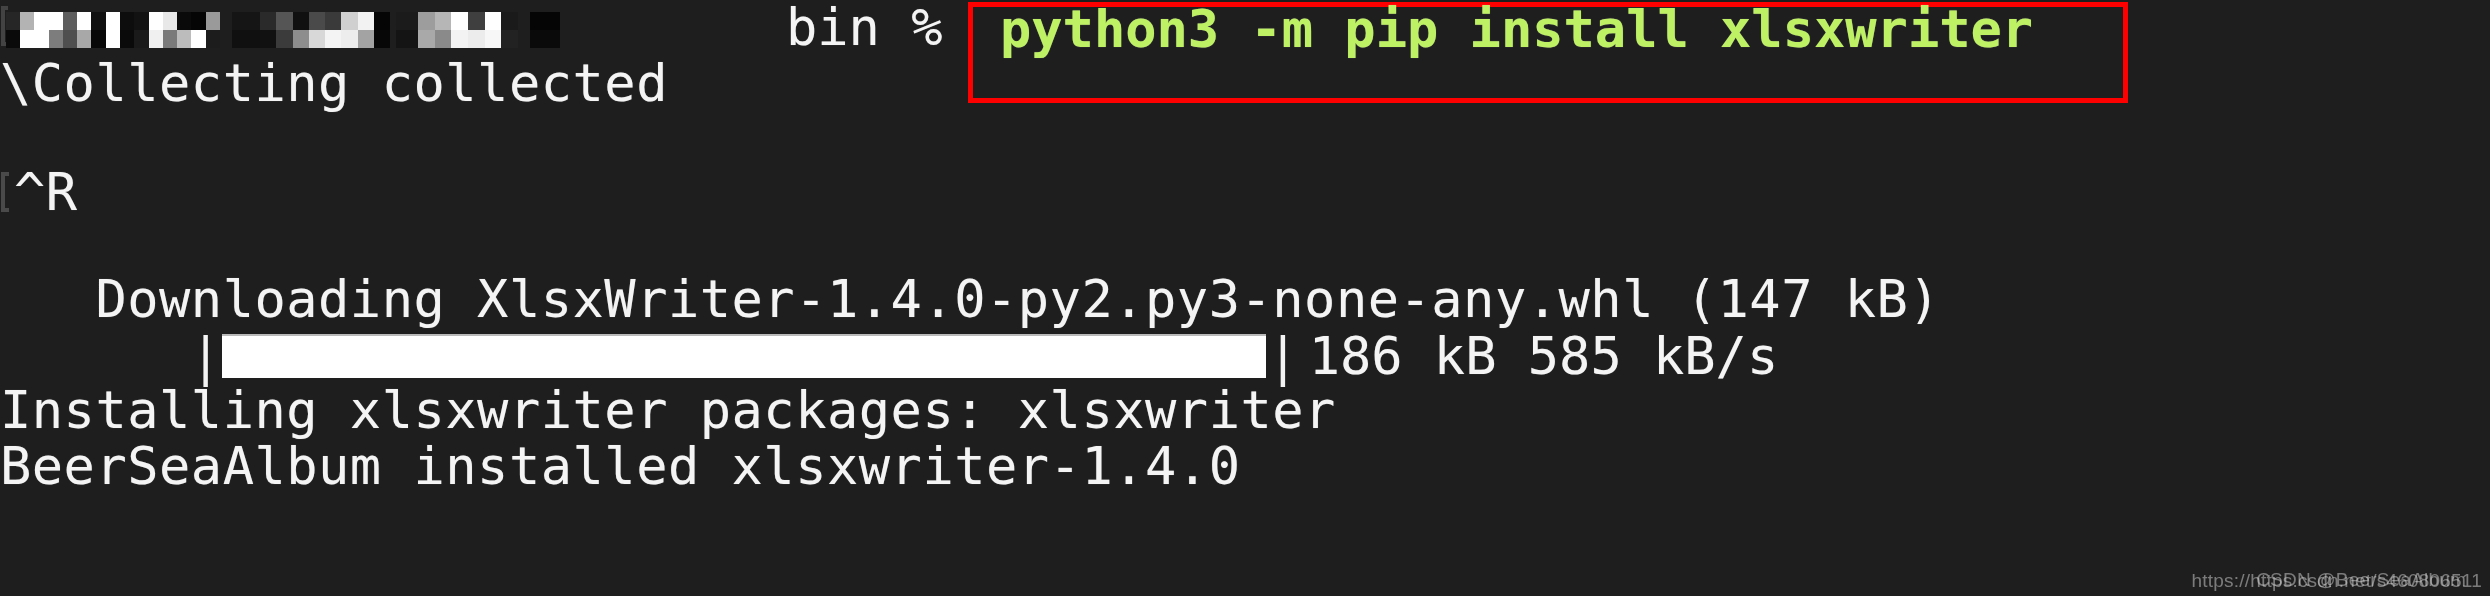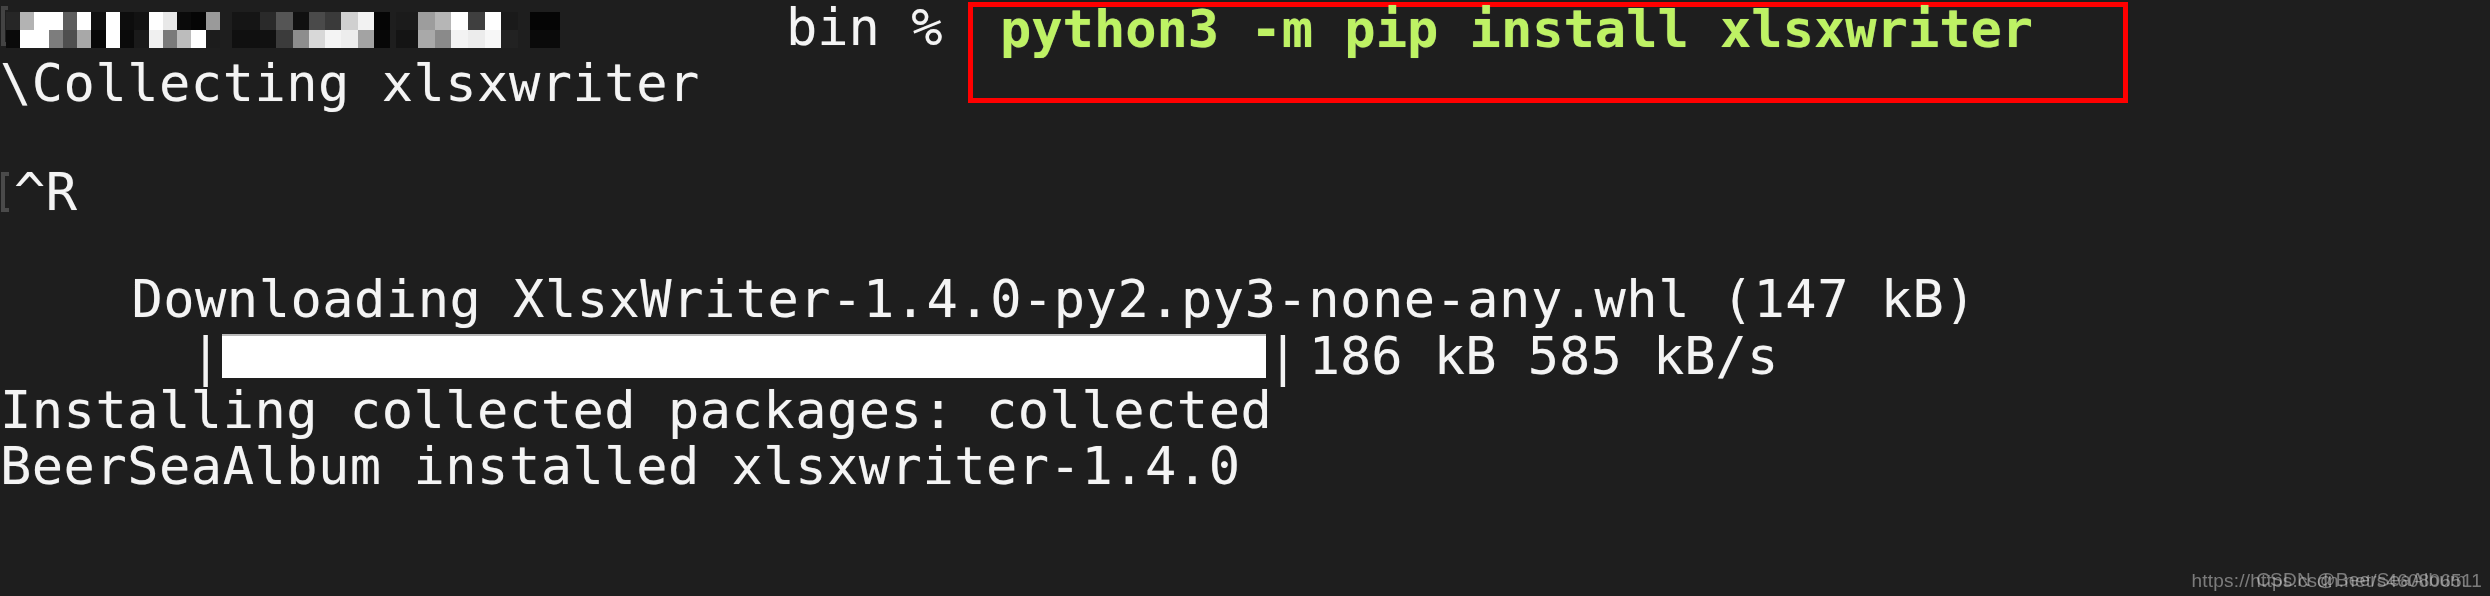--- a/index.html
+++ b/index.html
@@ -28,21 +28,21 @@
     white-space: pre;
     font-family: "DejaVu Sans Mono", "Liberation Mono", monospace;
     font-size: 52px;
     line-height: 58px;
     letter-spacing: 0.5px;
     color: #f4f4f4;
     text-shadow: 0 0 1px rgba(255,255,255,0.35);
   }
   .row2 { top: 54px; }
   .row4 { top: 163px; }
-  .row6 { top: 270px; padding-left: 36px; }
+  .row6 { top: 270px; }
 
   
   .prompt-row {
     position: absolute;
     top: -2px;
     left: 0;
     height: 60px;
     display: flex;
     align-items: center;
   }
@@ -300,38 +300,38 @@
           <i style="background: rgb(10, 10, 10); width: 30px;"></i>
         </span>
       </span>
     </div>
 
   <div class="shell-tail">bin %</div>
 
   <div id="cmd-highlight"></div>
   <div id="cmd-text">python3 -m pip install xlsxwriter</div>
 
-  <div class="line row2">\Collecting xlsxwriter</div>
+  <div class="line row2">\Collecting collected</div>
 
   <span class="ctrlr-ghost"></span>
   <div class="line row4" style="padding-left:14px;">^R</div>
 
   <div class="line row6">   Downloading XlsxWriter-1.4.0-py2.py3-none-any.whl (147 kB)</div>
 
   <div id="progress-line">
     <span style="width:190px; display:inline-block;"></span>
     <span class="bar-pipe">|</span>
     <span id="progress-track">
       <span id="progress-fill" style="width: 100%;"></span>
     </span>
     <span class="bar-pipe">|</span>
     <span id="rate-text">186 kB 585 kB/s</span>
   </div>
 
-  <div class="line row-install">Installing collected packages: collected</div>
+  <div class="line row-install">Installing xlsxwriter packages: xlsxwriter</div>
 
   <div class="line row-success">BeerSeaAlbum installed xlsxwriter-1.4.0</div>
 
   <div id="watermark">
     <span class="wm-a">https://https.csdn.net/s460806511</span>
     <span class="wm-b">CSDN @BeerSeaAlbum</span>
   </div>
 
 </div>
 

